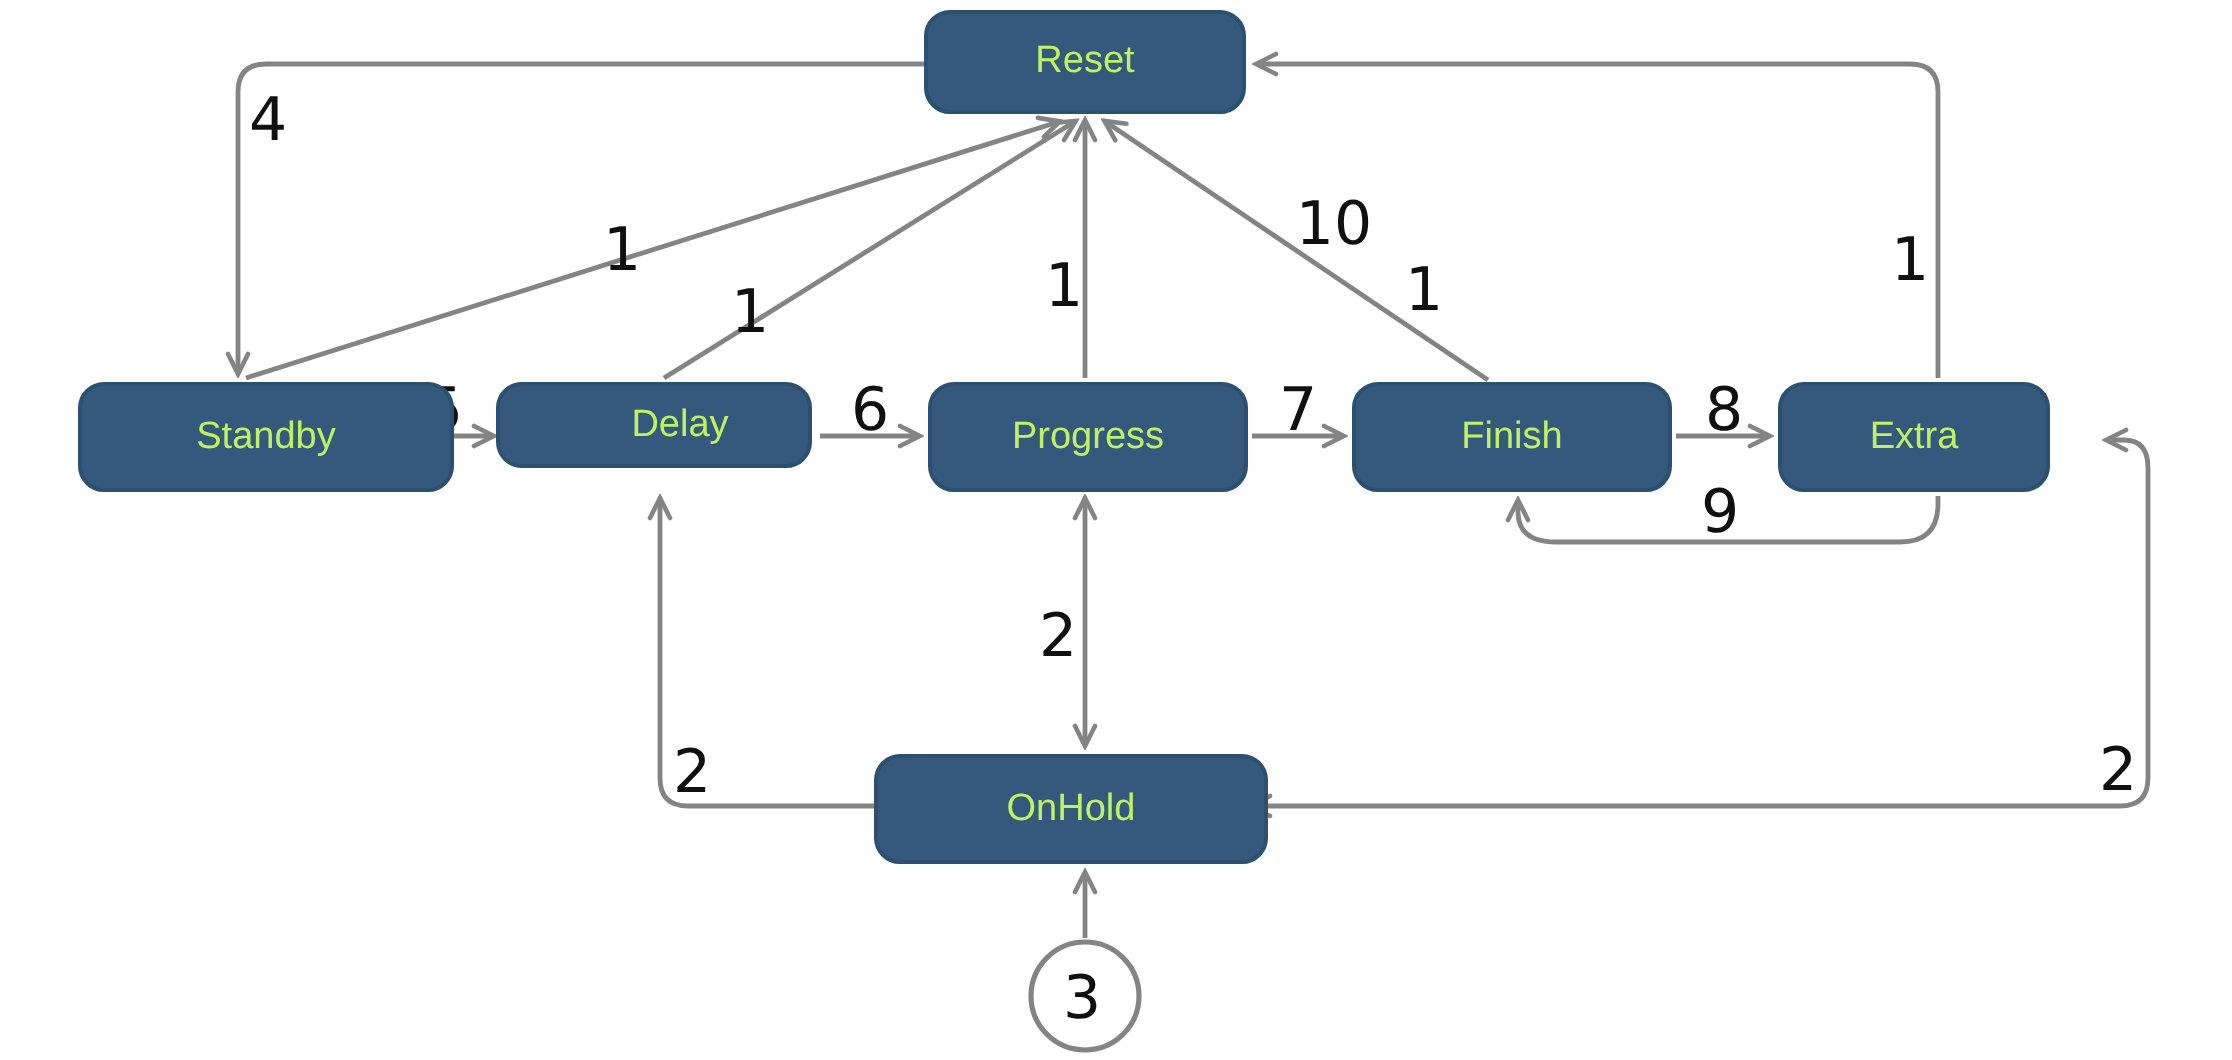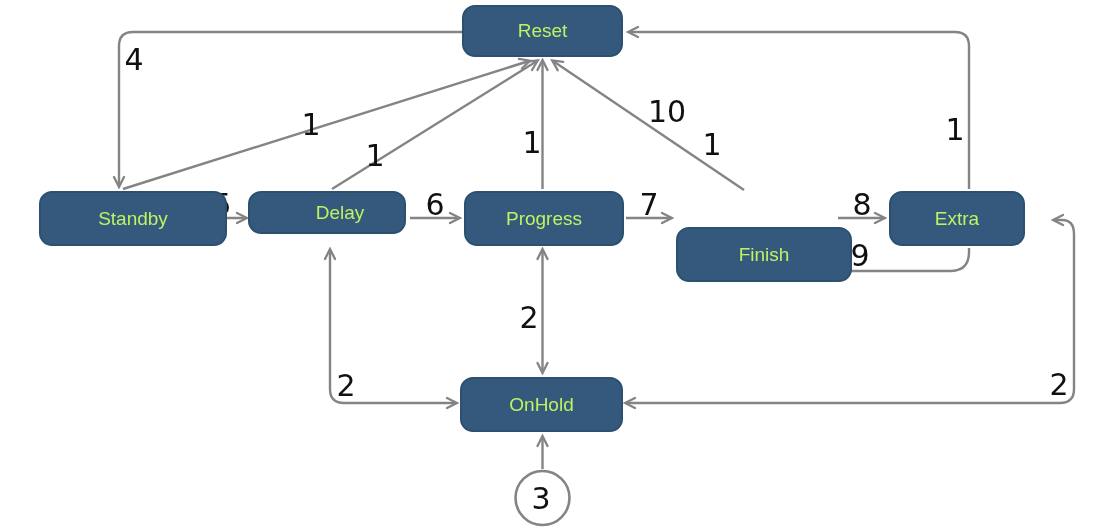--- a/index.html
+++ b/index.html
@@ -9,23 +9,23 @@
   .edge{stroke:#848484;stroke-width:2.4;fill:none;}
   .edge-label{font-family:"DejaVu Sans",sans-serif;font-size:30px;fill:#101010;text-anchor:middle;}
   .start-circle{fill:#ffffff;stroke:#848484;stroke-width:2.6;}
   .node{position:absolute;box-sizing:border-box;background:#34597C;border:2px solid #2C5070;
         border-radius:13px;color:#bef264;font-size:19px;display:flex;align-items:center;
         justify-content:center;user-select:none;}
   .n-reset   {left:462px;top:5px;  width:161px;height:52px;}
   .n-standby {left:39px; top:191px;width:188px;height:55px;}
   .n-delay   {left:248px;top:191px;width:158px;height:43px;padding-left:26px;}
   .n-progress{left:464px;top:191px;width:160px;height:55px;}
-  .n-finish  {left:676px;top:191px;width:176px;height:55px;margin-top:36px;}
+  .n-finish  {left:676px;top:191px;width:160px;height:55px;}
   .n-extra   {left:889px;top:191px;width:136px;height:55px;}
-  .n-onhold  {left:460px;top:377px;width:163px;height:55px;}
+  .n-onhold  {left:437px;top:377px;width:197px;height:55px;}
 </style>
 </head>
 <body>
 
 <div class="canvas">
 
   <svg class="wires" viewBox="0 0 1116 530">
     <defs>
       <marker id="vee" viewBox="0 0 14 14" markerWidth="14" markerHeight="14" refX="11" refY="7" orient="auto-start-reverse" markerUnits="userSpaceOnUse">
         <path d="M2,2 L12,7 L2,12" fill="none" stroke="#848484" stroke-width="2.3" stroke-linecap="round"></path>

